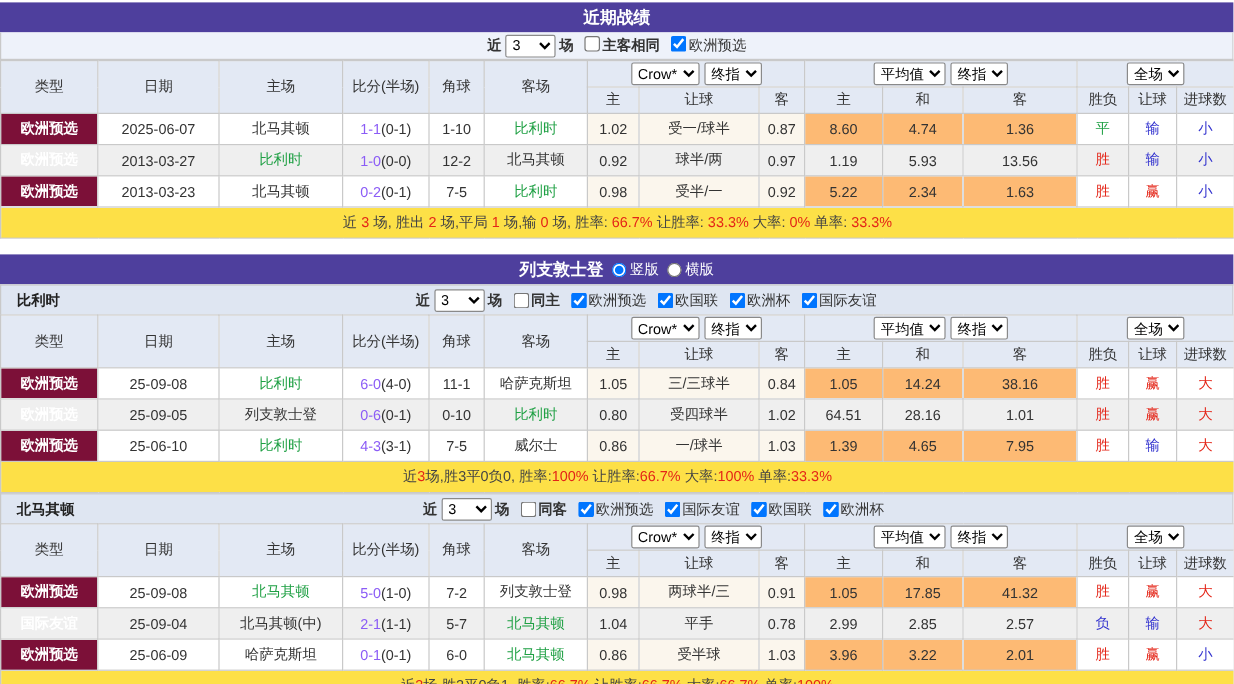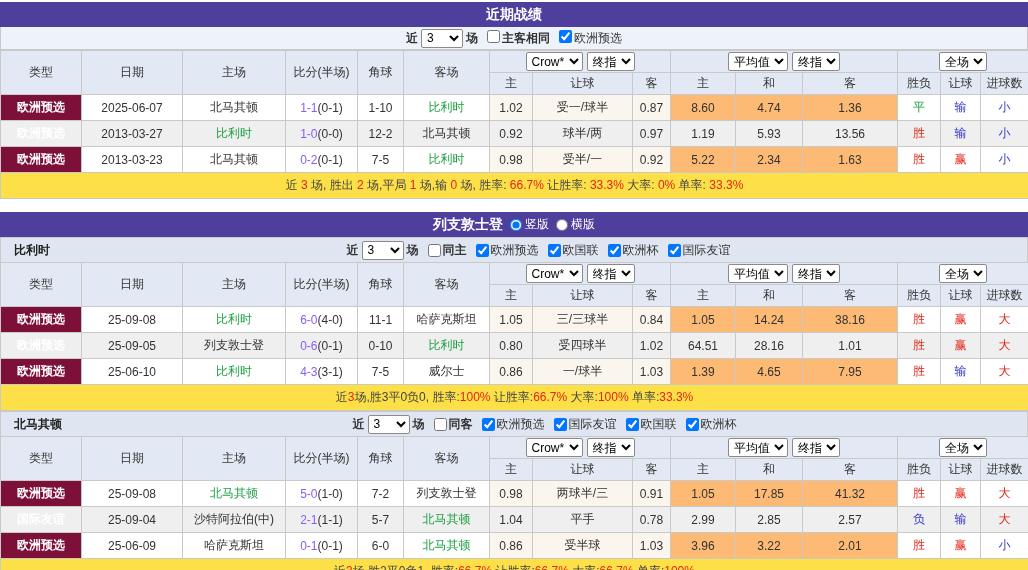--- a/index.html
+++ b/index.html
@@ -406,21 +406,21 @@
             <td class="avg">1.05</td>
             <td class="avg">17.85</td>
             <td class="avg">41.32</td>
             <td><span class="red">胜</span></td>
             <td><span class="red">赢</span></td>
             <td><span class="red">大</span></td>
           </tr>
           <tr class="stripe">
             <td class="t-blue">国际友谊</td>
             <td>25-09-04</td>
-            <td><span class="">沙特阿拉伯(中)</span></td>
+            <td><span class="">北马其顿(中)</span></td>
             <td><span class="sc-main">2-1</span><span class="sc-half">(1-1)</span></td>
             <td>5-7</td>
             <td><span class="green">北马其顿</span></td>
             <td class="odds">1.04</td>
             <td class="odds">平手</td>
             <td class="odds">0.78</td>
             <td class="avg">2.99</td>
             <td class="avg">2.85</td>
             <td class="avg">2.57</td>
             <td><span class="blue">负</span></td>

